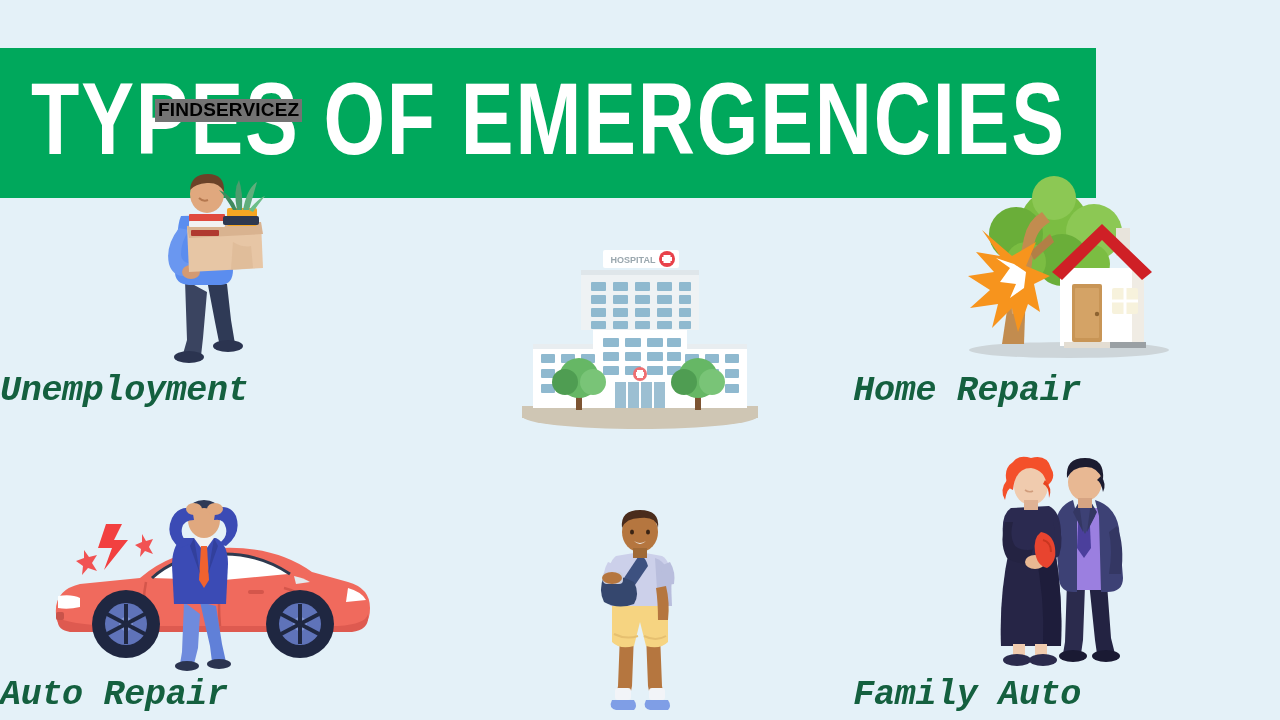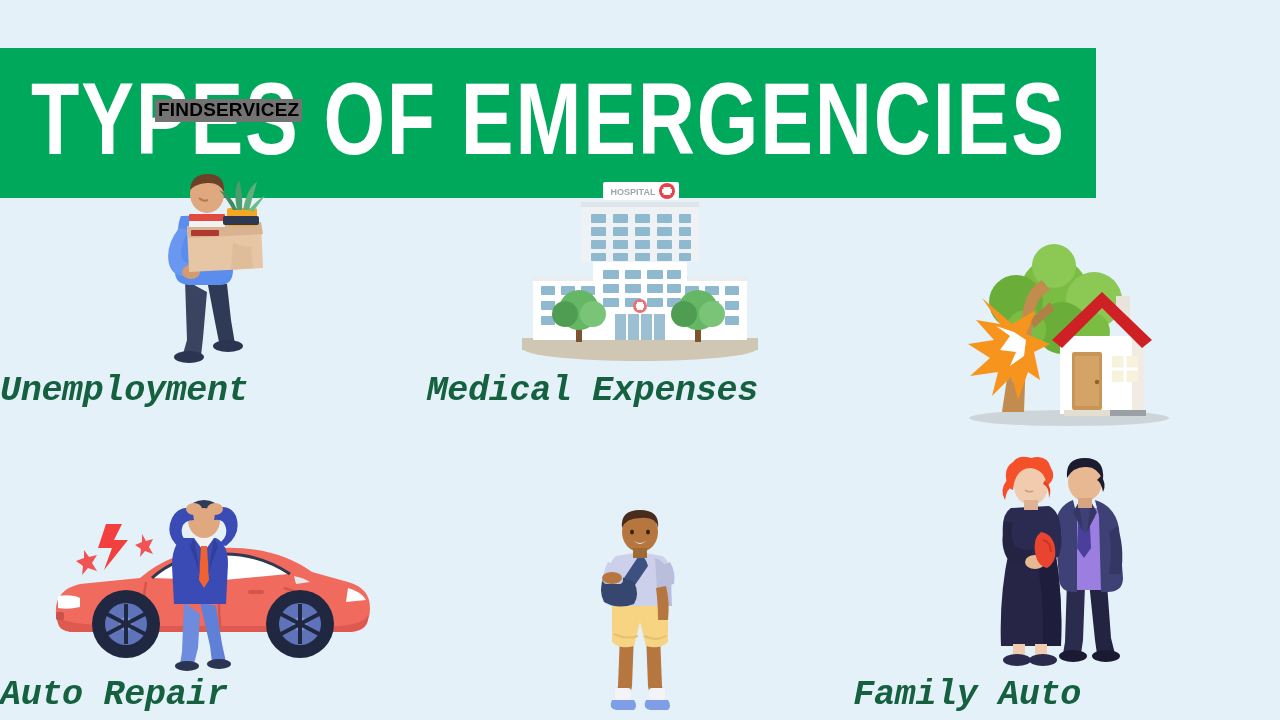--- a/index.html
+++ b/index.html
@@ -215,21 +215,20 @@
             <circle cx="78" cy="142" r="13" fill="#79c477"></circle>
           </g>
           <g>
             <rect x="180" y="140" width="6" height="30" fill="#7d5432"></rect>
             <circle cx="183" cy="138" r="20" fill="#66b765"></circle>
             <circle cx="169" cy="142" r="13" fill="#4f9d52"></circle>
             <circle cx="197" cy="142" r="13" fill="#79c477"></circle>
           </g>
         </svg>
       </div>
-      <div class="label">Medical Expenses</div>
     </div>
 
     <div class="cell r1">
       <div class="art">
         <svg width="225" height="195" viewBox="0 0 225 195">
 
           <ellipse cx="115" cy="178" rx="100" ry="8" fill="#cdd5d9"></ellipse>
 
           <g>
             <circle cx="100" cy="52" r="34" fill="#7bbd42"></circle>
@@ -267,20 +266,21 @@
             <g stroke="#ffffff" stroke-width="3">
               <line x1="171" y1="116" x2="171" y2="142"></line>
               <line x1="158" y1="129" x2="184" y2="129"></line>
             </g>
 
             <rect x="110" y="170" width="46" height="6" fill="#e3ddd2"></rect>
             <rect x="156" y="170" width="36" height="6" fill="#9aa0a4"></rect>
           </g>
         </svg>
       </div>
+      <div class="label">Home Repair</div>
     </div>
 
     <div class="cell r2">
       <div class="art">
         <svg width="330" height="175" viewBox="0 0 330 175">
 
           <g fill="#f24040">
             <path d="M58 28 L74 28 L66 44 L80 44 L56 74 L64 52 L50 52 Z"></path>
             <path d="M36 54 l5 7 8 -2 -5 8 5 8 -9 -3 -6 7 1 -9 -7 -5 8 -3 z" opacity="0.9"></path>
             <path d="M94 38 l4 7 7 -2 -4 8 4 7 -8 -3 -5 6 1 -8 -6 -4 7 -3 z" opacity="0.9"></path>

